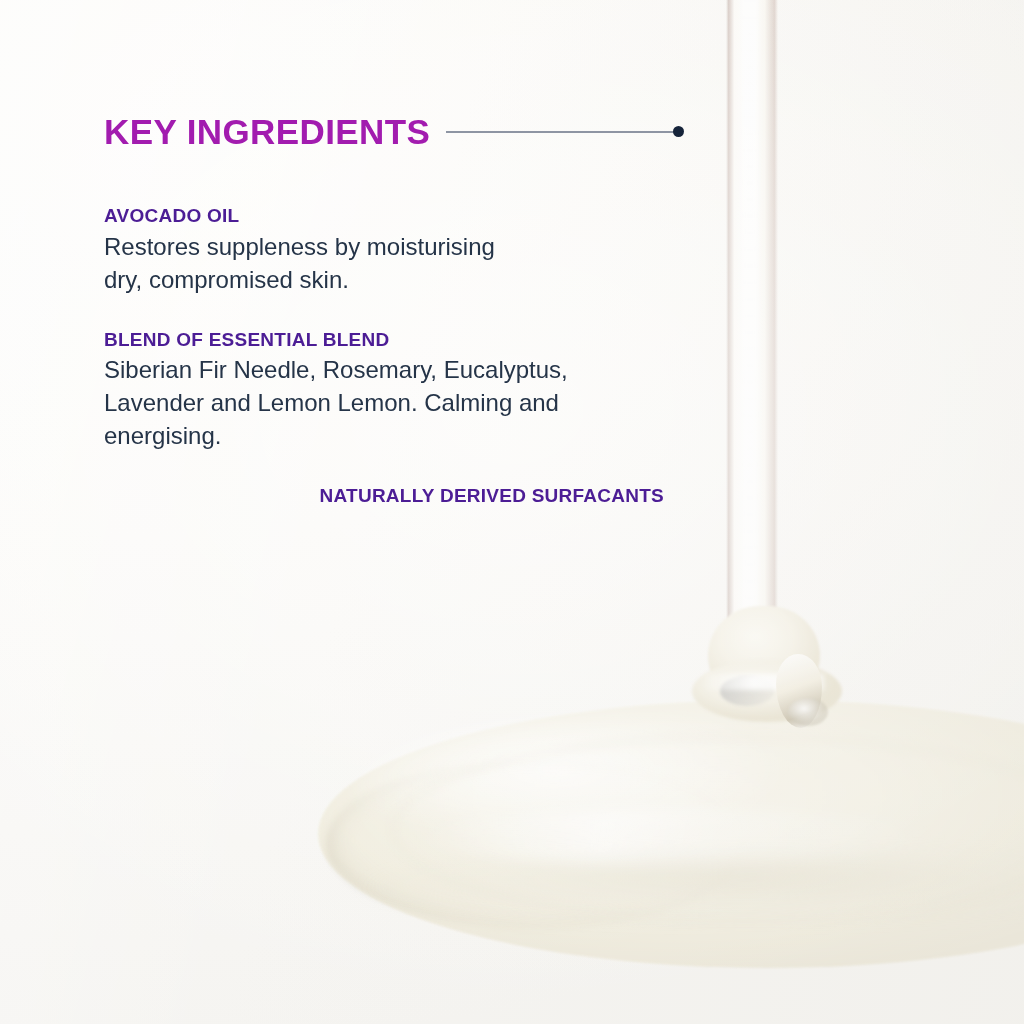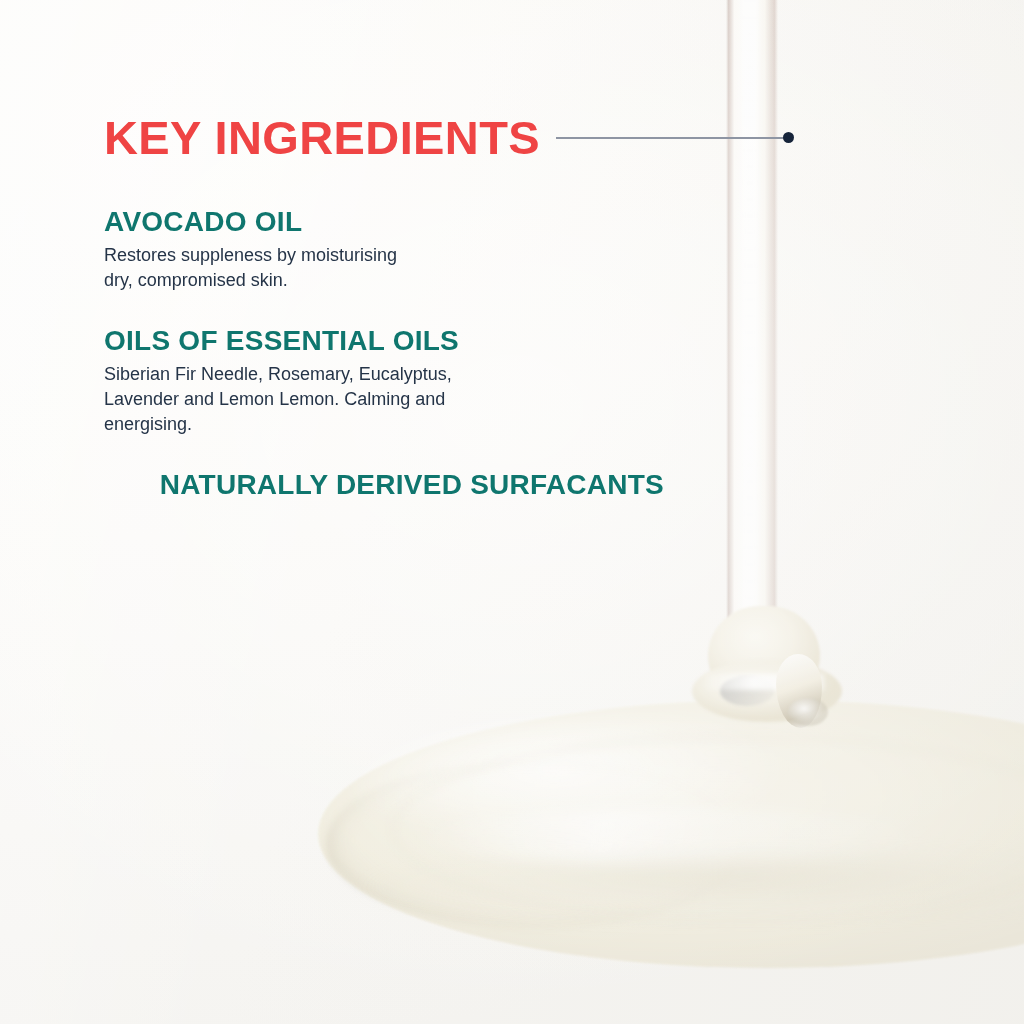--- a/index.html
+++ b/index.html
@@ -219,24 +219,24 @@
   .title-row {
     position: absolute;
     top: 114px;
     left: 0;
     display: flex;
     align-items: center;
     width: 600px;
   }
 
   .title {
-    font-size: 47px;
+    font-size: 35px;
     font-weight: 700;
     letter-spacing: 0.4px;
-    color: #ef4444;
+    color: #a21caf;
     line-height: 1;
     white-space: nowrap;
     margin: 0;
   }
 
   .rule-wrap {
     display: flex;
     align-items: center;
     margin-left: 16px;
     flex: 1;
@@ -260,30 +260,30 @@
     position: absolute;
     top: 203px;
     left: 0;
     width: 560px;
   }
 
   .section { margin-bottom: 30px; }
   .section:last-child { margin-bottom: 0; text-align: right; }
 
   .section-heading {
-    font-size: 28px;
+    font-size: 19px;
     font-weight: 600;
     letter-spacing: 0.25px;
-    color: #0f766e;
+    color: #4c1d95;
     line-height: 1.36;
     margin: 0 0 2px 0;
   }
 
   .section-body {
-    font-size: 18px;
+    font-size: 24px;
     font-weight: 400;
     color: #253448;
     line-height: 1.37;
     margin: 0;
     white-space: pre-line;
   }
 </style>
 </head>
 <body>
 
@@ -326,21 +326,21 @@
 
     <div class="sections">
 
       <div class="section">
         <h2 class="section-heading">AVOCADO OIL</h2>
         <p class="section-body">Restores suppleness by moisturising
 dry, compromised skin.</p>
       </div>
 
       <div class="section">
-        <h2 class="section-heading">OILS OF ESSENTIAL OILS</h2>
+        <h2 class="section-heading">BLEND OF ESSENTIAL BLEND</h2>
         <p class="section-body">Siberian Fir Needle, Rosemary, Eucalyptus,
 Lavender and Lemon Lemon. Calming and
 energising.</p>
       </div>
 
       <div class="section">
         <h2 class="section-heading">NATURALLY DERIVED SURFACANTS</h2>
       </div>
 
     </div>

